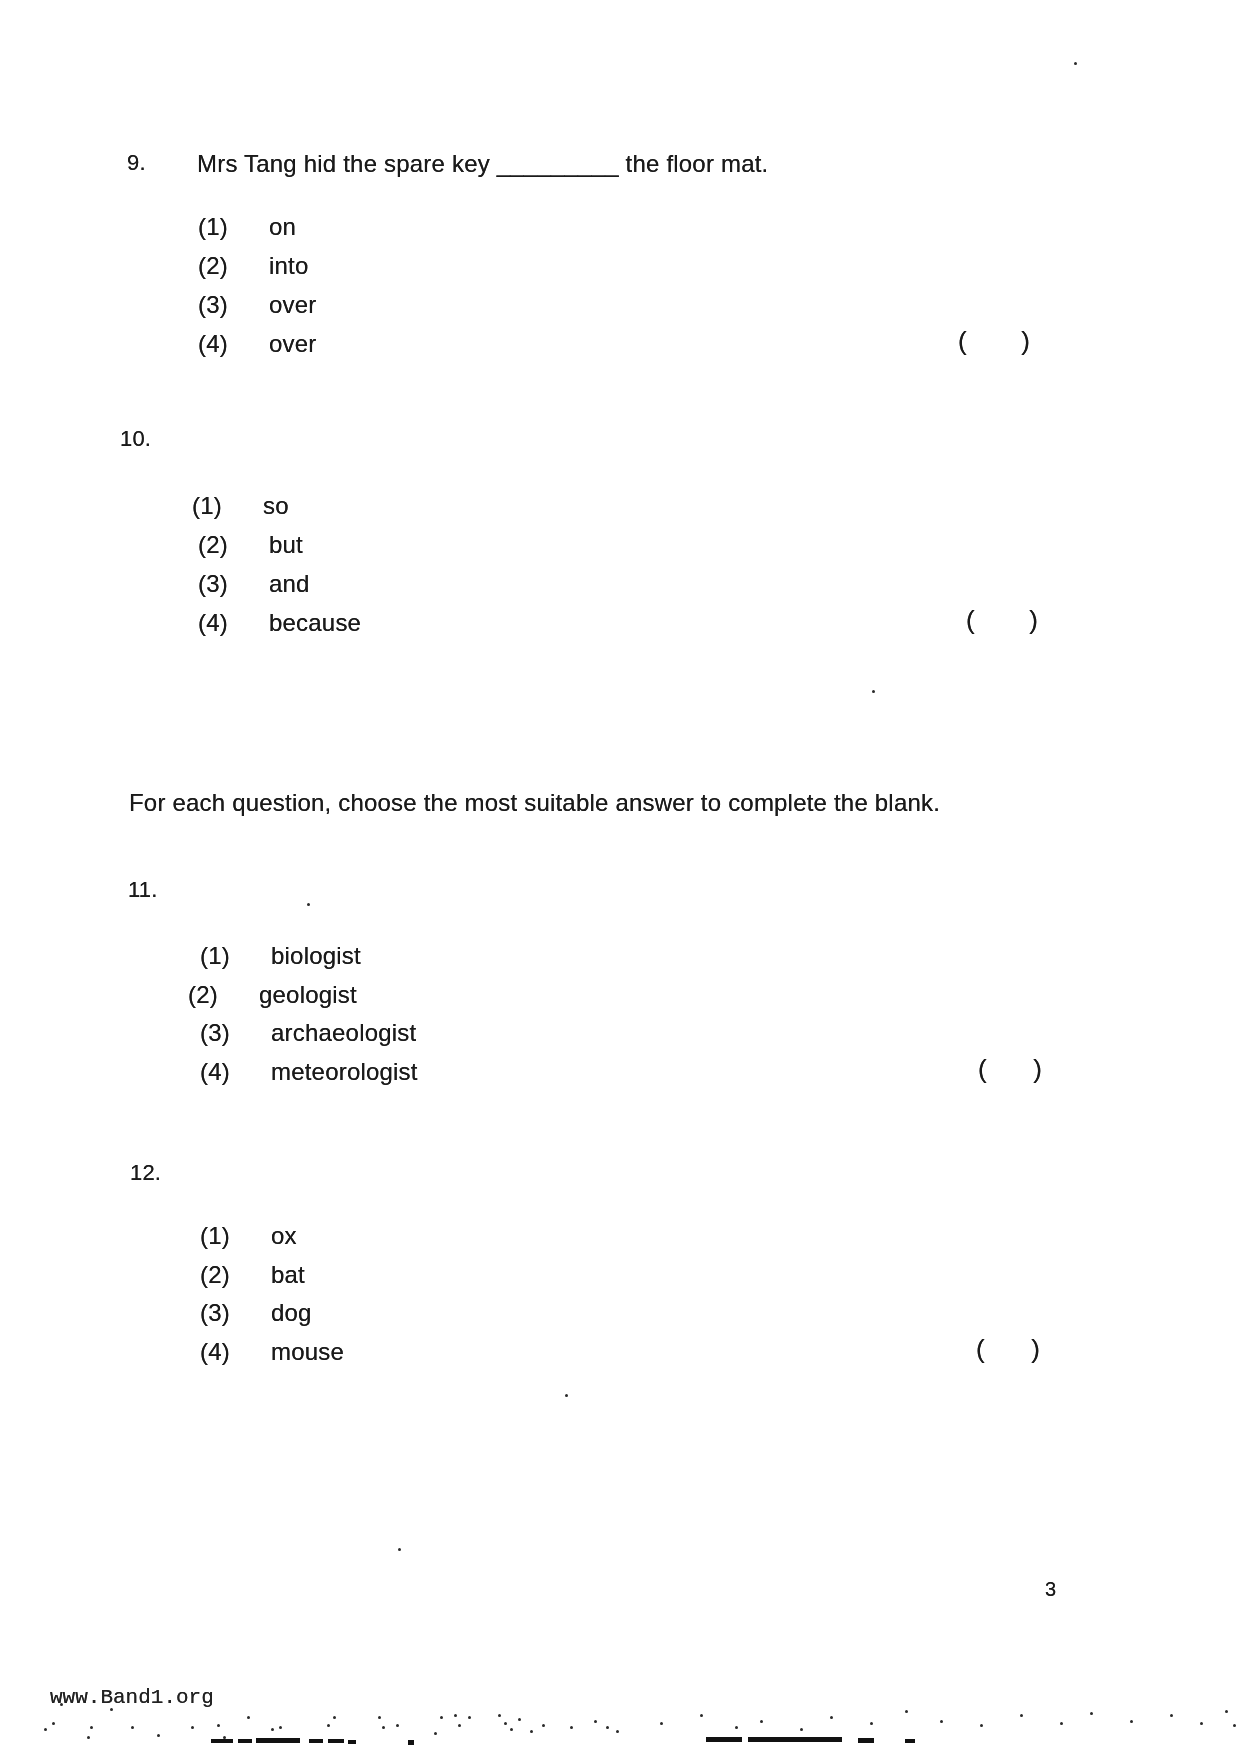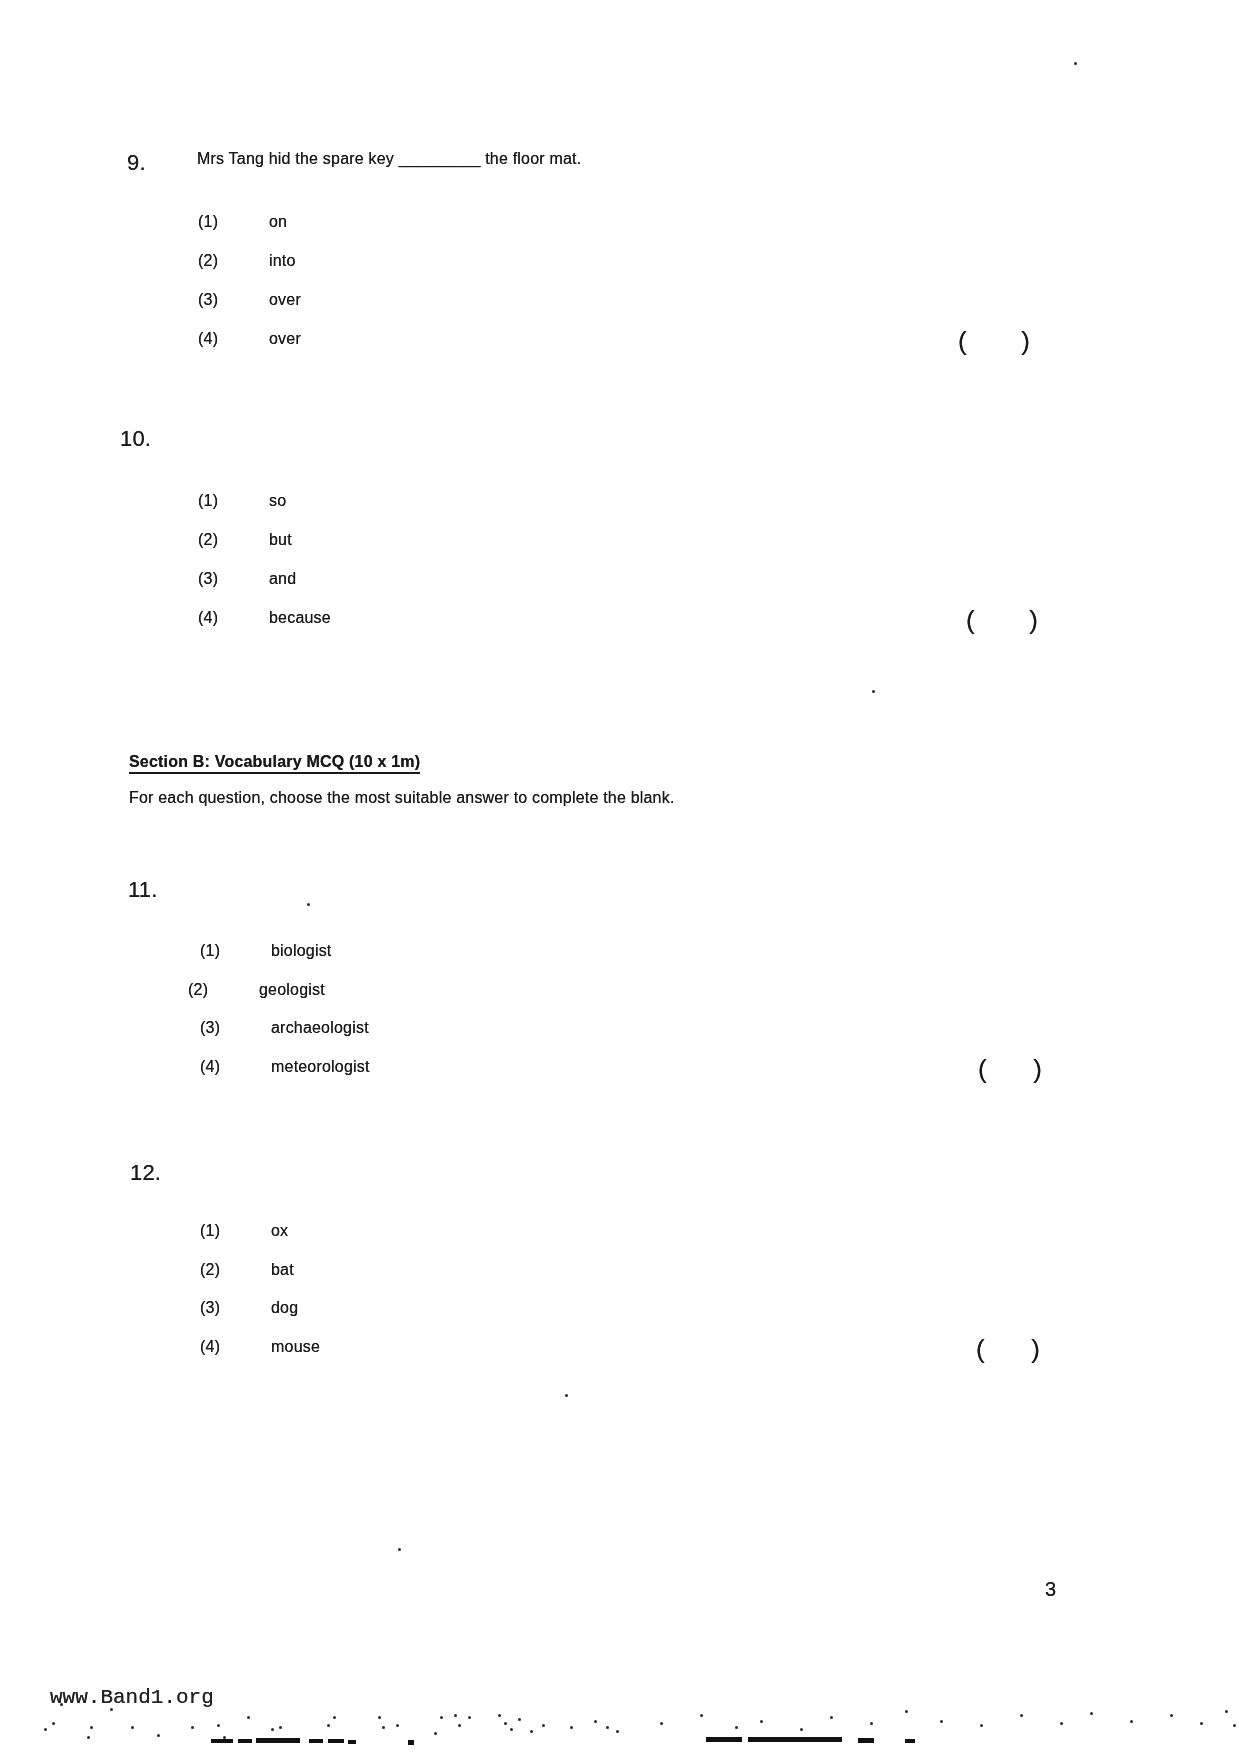--- a/index.html
+++ b/index.html
@@ -7,21 +7,21 @@
     width:1239px;height:1754px;
     background:#ffffff;
     font-family:"Liberation Sans", sans-serif;
     color:#1a1a1a;
     position:relative;
     overflow:hidden;
   }
   .page{position:absolute;inset:0;background:#fff;}
   .line{
     position:absolute;
-    font-size:16px;
+    font-size:24px;
     line-height:1.15;
     white-space:nowrap;
     letter-spacing:0.2px;
     text-shadow:0 0 0.6px rgba(20,20,20,0.85);
   }
   .qnum{font-size:22px;}
   .opt .onum{display:inline-block;width:71px;}
   .section-title{
     font-weight:bold;
     border-bottom:2.5px solid #1a1a1a;
@@ -70,40 +70,37 @@
   <div class="line opt" style="left:198px;top:330px">
     <span class="onum">(4)</span><span>over</span>
   </div>
   <div class="bracket" style="left:958px;top:326px;width:72px">
     <span>(</span>
       <span>)</span>
   </div>
 
   <div class="line qnum" style="left:120px;top:426px">10.</div>
 
-  <div class="line opt" style="left:198px;top:492px">
+  <div class="line opt" style="left:192px;top:492px">
     <span class="onum">(1)</span><span>so</span>
   </div>
   <div class="line opt" style="left:198px;top:531px">
     <span class="onum">(2)</span><span>but</span>
   </div>
   <div class="line opt" style="left:198px;top:570px">
     <span class="onum">(3)</span><span>and</span>
   </div>
   <div class="line opt" style="left:198px;top:609px">
     <span class="onum">(4)</span><span>because</span>
   </div>
   <div class="bracket" style="left:966px;top:605px;width:72px">
     <span>(</span>
       <span>)</span>
   </div>
 
-  <div class="line" style="left:129px;top:753px">
-    <span class="section-title">Section B: Vocabulary MCQ (10 x 1m)</span>
-  </div>
   <div class="line" style="left:129px;top:789px">For each question, choose the most suitable answer to complete the blank.</div>
 
   <div class="line qnum" style="left:128px;top:877px">11.</div>
 
   <div class="line opt" style="left:200px;top:942px">
     <span class="onum">(1)</span><span>biologist</span>
   </div>
   <div class="line opt" style="left:188px;top:981px">
     <span class="onum">(2)</span><span>geologist</span>
   </div>

